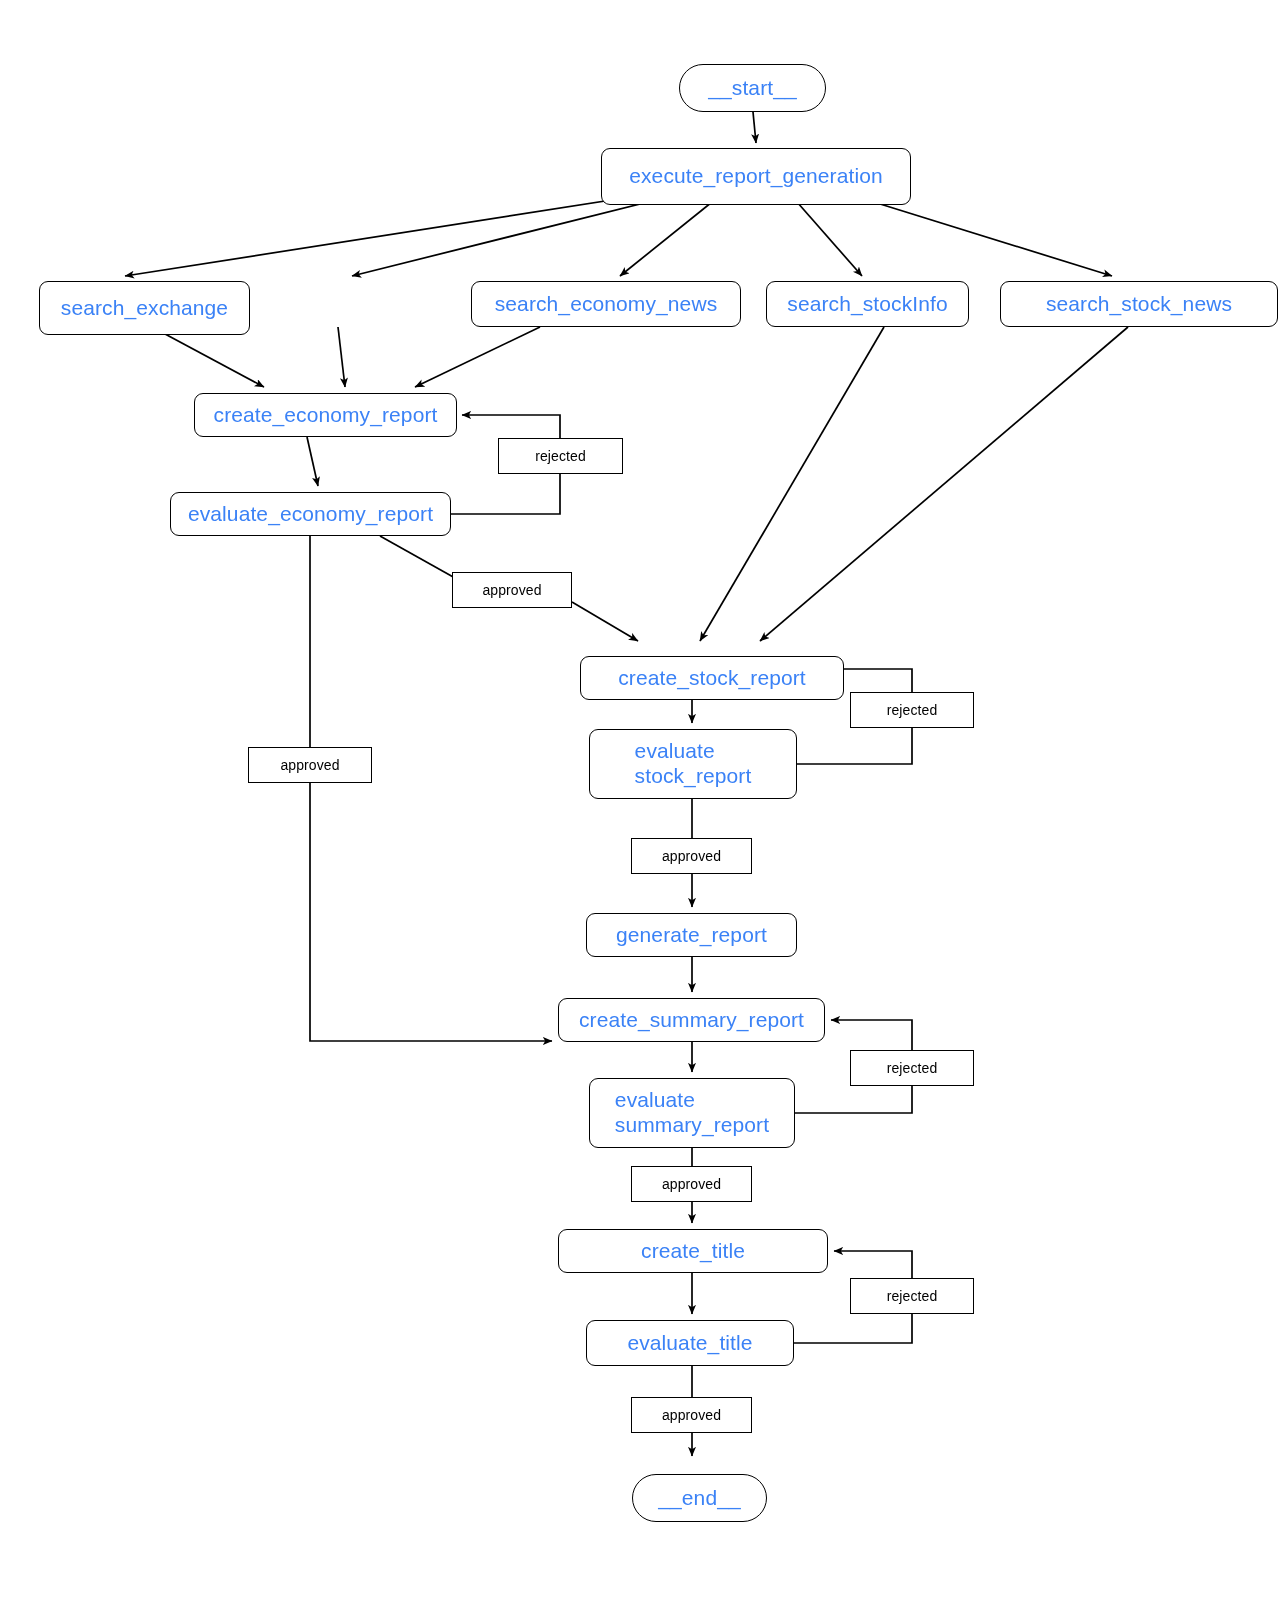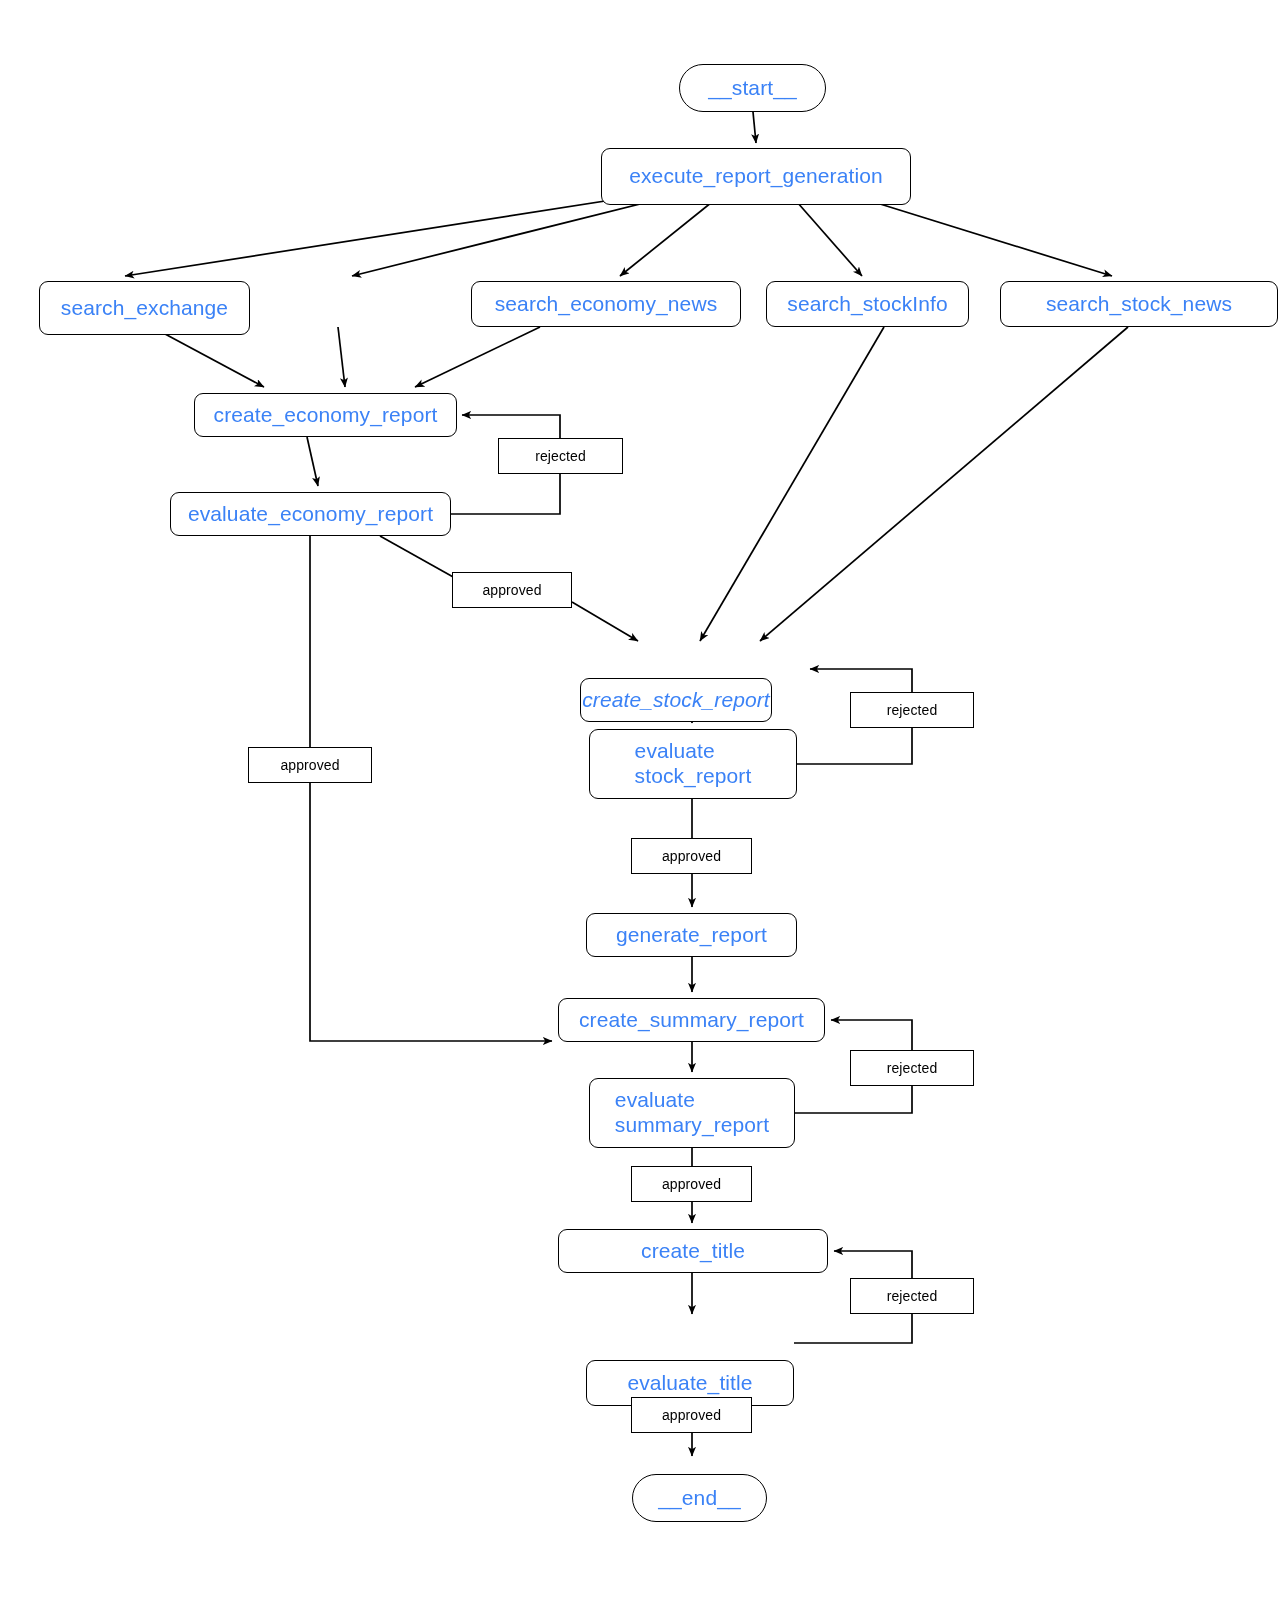--- a/index.html
+++ b/index.html
@@ -137,35 +137,35 @@
   <div class="node rounded" style="left:471px;top:281px;width:270px;height:46px;">search_economy_news</div>
 
   <div class="node rounded" style="left:766px;top:281px;width:203px;height:46px;">search_stockInfo</div>
 
   <div class="node rounded" style="left:1000px;top:281px;width:278px;height:46px;">search_stock_news</div>
 
   <div class="node rounded" style="left:194px;top:393px;width:263px;height:44px;">create_economy_report</div>
 
   <div class="node rounded" style="left:170px;top:492px;width:281px;height:44px;">evaluate_economy_report</div>
 
-  <div class="node rounded" style="left:580px;top:678px;width:192px;height:44px;font-style:italic;">create_stock_report</div>
+  <div class="node rounded" style="left:580px;top:656px;width:264px;height:44px;">create_stock_report</div>
 
   <div class="node rounded" style="left:589px;top:729px;width:208px;height:70px;">evaluate
 stock_report</div>
 
   <div class="node rounded" style="left:586px;top:913px;width:211px;height:44px;">generate_report</div>
 
   <div class="node rounded" style="left:558px;top:998px;width:267px;height:44px;">create_summary_report</div>
 
   <div class="node rounded" style="left:589px;top:1078px;width:206px;height:70px;">evaluate
 summary_report</div>
 
   <div class="node rounded" style="left:558px;top:1229px;width:270px;height:44px;">create_title</div>
 
-  <div class="node rounded" style="left:586px;top:1320px;width:208px;height:46px;margin-top:40px;">evaluate_title</div>
+  <div class="node rounded" style="left:586px;top:1320px;width:208px;height:46px;">evaluate_title</div>
 
   <div class="node terminal" style="left:632px;top:1462px;width:135px;height:48px;margin-top:12px;">__end__</div>
 
   <div class="edge-label" style="left:452px;top:572px;width:120px;height:36px;">approved</div>
 
   <div class="edge-label" style="left:498px;top:438px;width:125px;height:36px;">rejected</div>
 
   <div class="edge-label" style="left:248px;top:747px;width:124px;height:36px;">approved</div>
 
   <div class="edge-label" style="left:850px;top:692px;width:124px;height:36px;">rejected</div>

